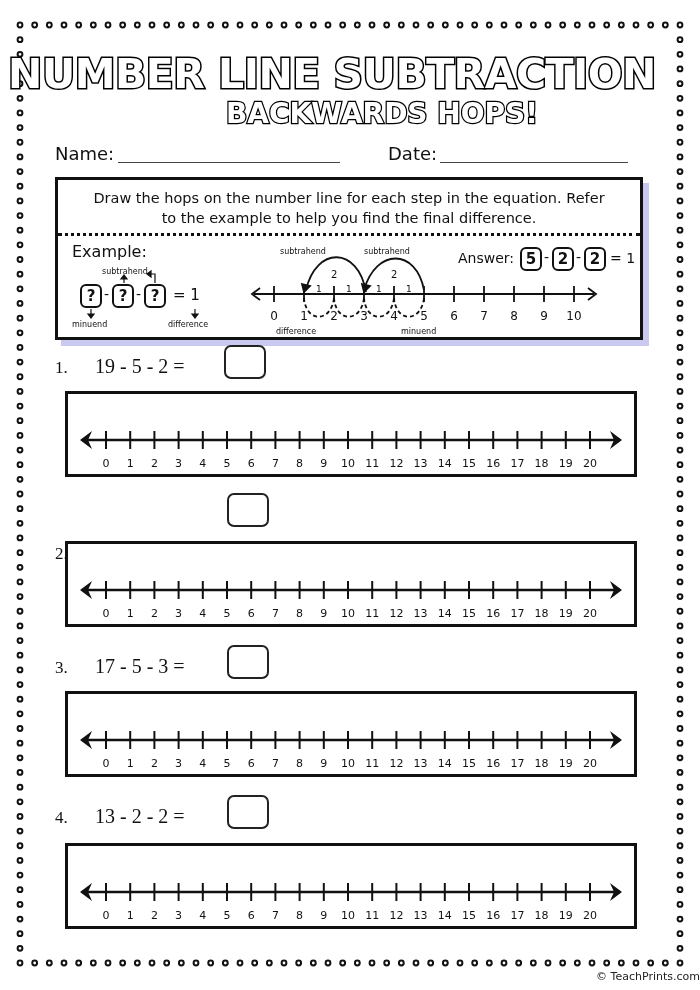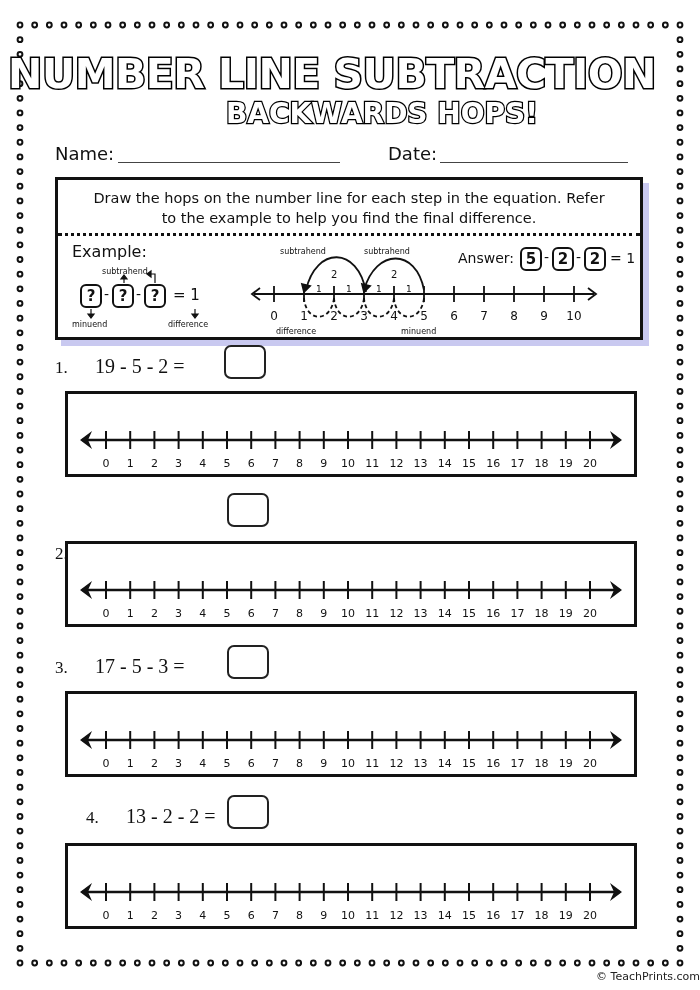--- a/index.html
+++ b/index.html
@@ -535,21 +535,21 @@
         <line x1="449.4" x2="449.4" y1="37" y2="55" stroke="#111" stroke-width="2"></line>
         <text x="449.4" y="73" text-anchor="middle" font-size="11" font-family="DejaVu Sans, sans-serif" fill="#111">17</text>
         <line x1="473.59999999999997" x2="473.59999999999997" y1="37" y2="55" stroke="#111" stroke-width="2"></line>
         <text x="473.59999999999997" y="73" text-anchor="middle" font-size="11" font-family="DejaVu Sans, sans-serif" fill="#111">18</text>
         <line x1="497.8" x2="497.8" y1="37" y2="55" stroke="#111" stroke-width="2"></line>
         <text x="497.8" y="73" text-anchor="middle" font-size="11" font-family="DejaVu Sans, sans-serif" fill="#111">19</text>
         <line x1="522" x2="522" y1="37" y2="55" stroke="#111" stroke-width="2"></line>
         <text x="522" y="73" text-anchor="middle" font-size="11" font-family="DejaVu Sans, sans-serif" fill="#111">20</text>
       </svg>
     </div>
-    <div class="problem-eq" style="top: 805px; margin-left: 31px;"><span class="num">4.</span><span>13 - 2 - 2 =</span></div>
+    <div class="problem-eq" style="top: 805px;"><span class="num">4.</span><span>13 - 2 - 2 =</span></div>
     <div class="answer-box" style="left: 227px; top: 795px;"></div>
     <div class="nl-box" style="top: 843px;">
       <svg width="566" height="80" class="nl-svg">
         <line x1="14" x2="552" y1="46" y2="46" stroke="#111" stroke-width="2.5"></line>
         <polygon points="12,46 24,37 20,46 24,55" fill="#111"></polygon>
         <polygon points="554,46 542,37 546,46 542,55" fill="#111"></polygon>
         <line x1="38" x2="38" y1="37" y2="55" stroke="#111" stroke-width="2"></line>
         <text x="38" y="73" text-anchor="middle" font-size="11" font-family="DejaVu Sans, sans-serif" fill="#111">0</text>
         <line x1="62.2" x2="62.2" y1="37" y2="55" stroke="#111" stroke-width="2"></line>
         <text x="62.2" y="73" text-anchor="middle" font-size="11" font-family="DejaVu Sans, sans-serif" fill="#111">1</text>

